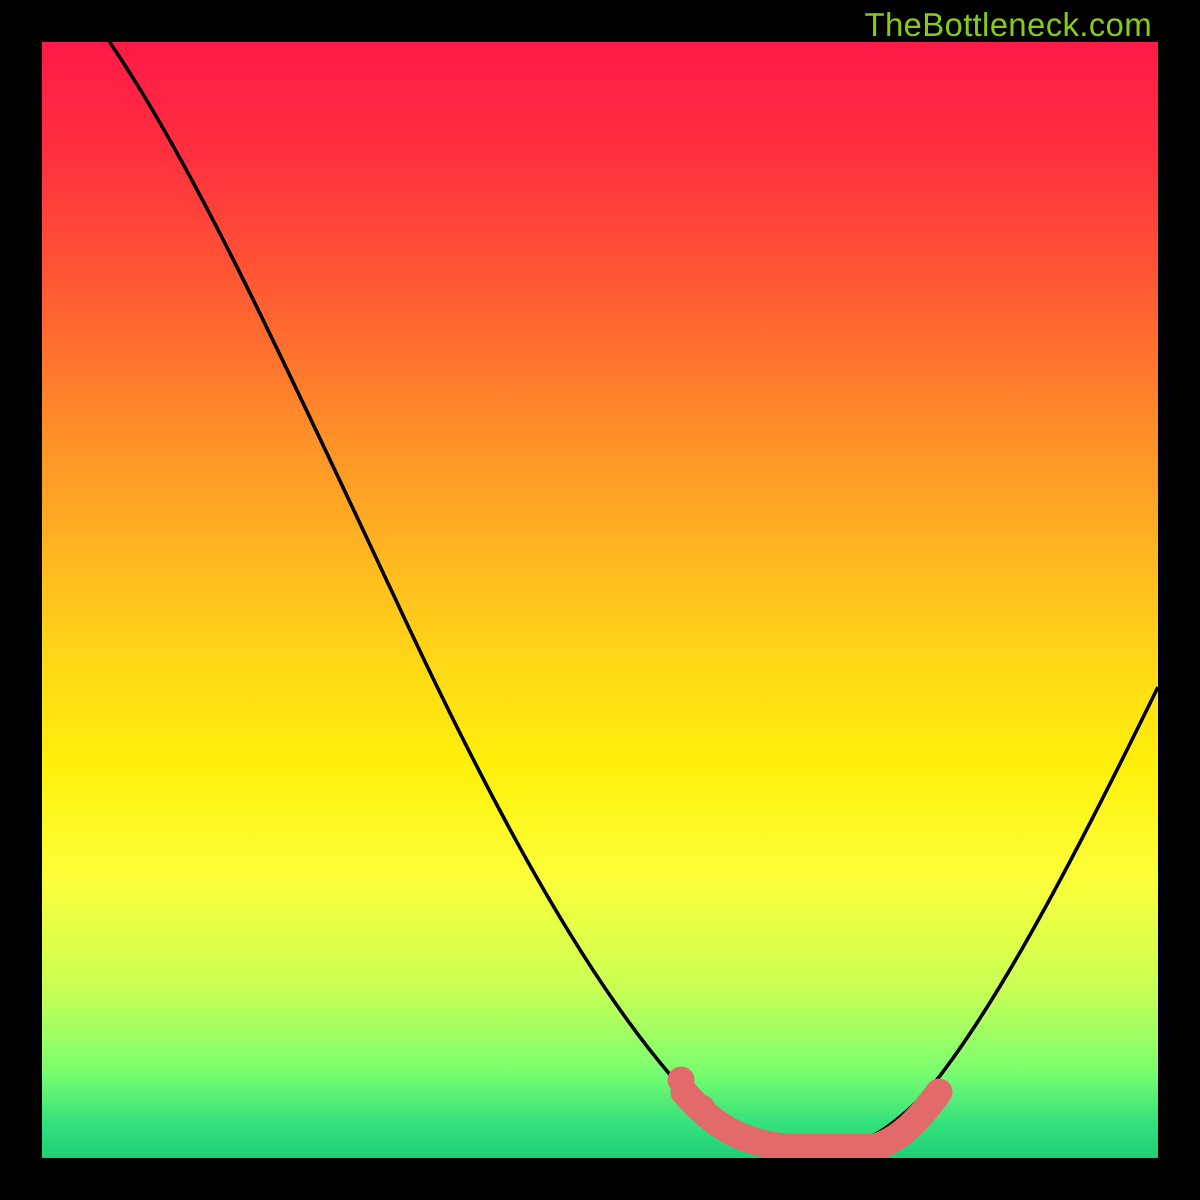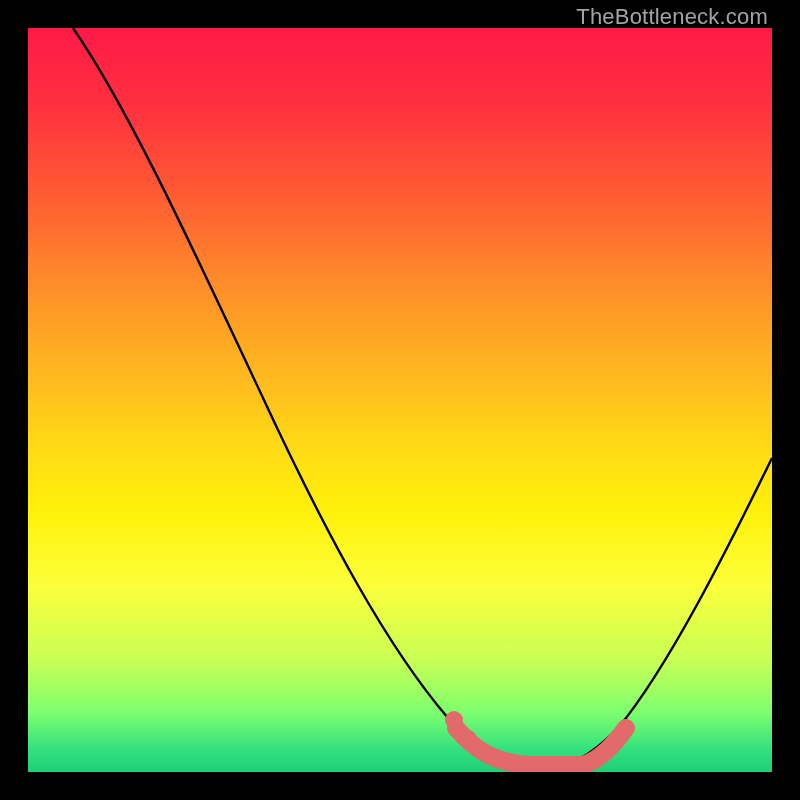--- a/index.html
+++ b/index.html
@@ -38,21 +38,21 @@
       #c8ff55 85%,
       #7dff6e 92%,
       #33e07d 97%,
       #1ecf77 100%
     );
   }
   .watermark {
     position: absolute;
     top: 4px;
     right: 32px;
-    color: #a3a3a3;
+    color: #84cc16;
     font-size: 22px;
     letter-spacing: 0.2px;
     font-weight: 500;
   }
   svg {
     position: absolute;
     left: 0;
     top: 0;
   }
 </style>

